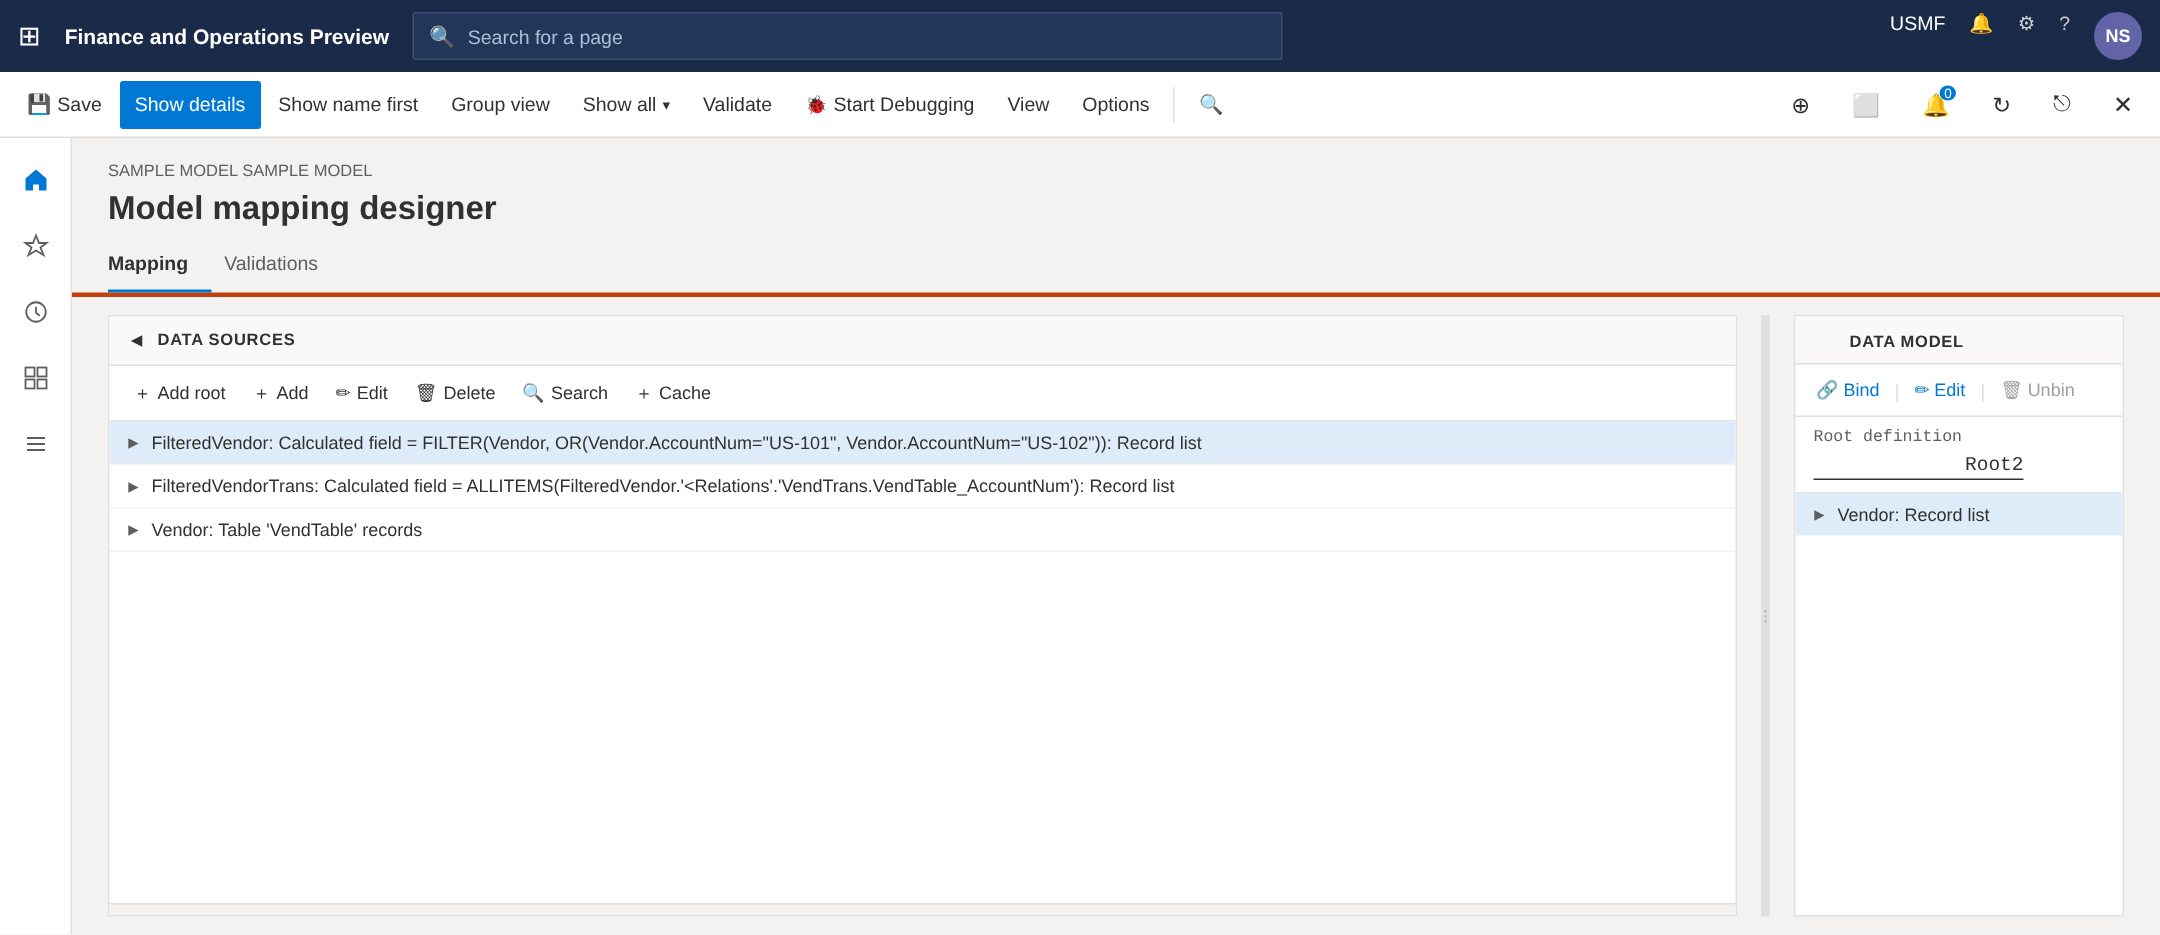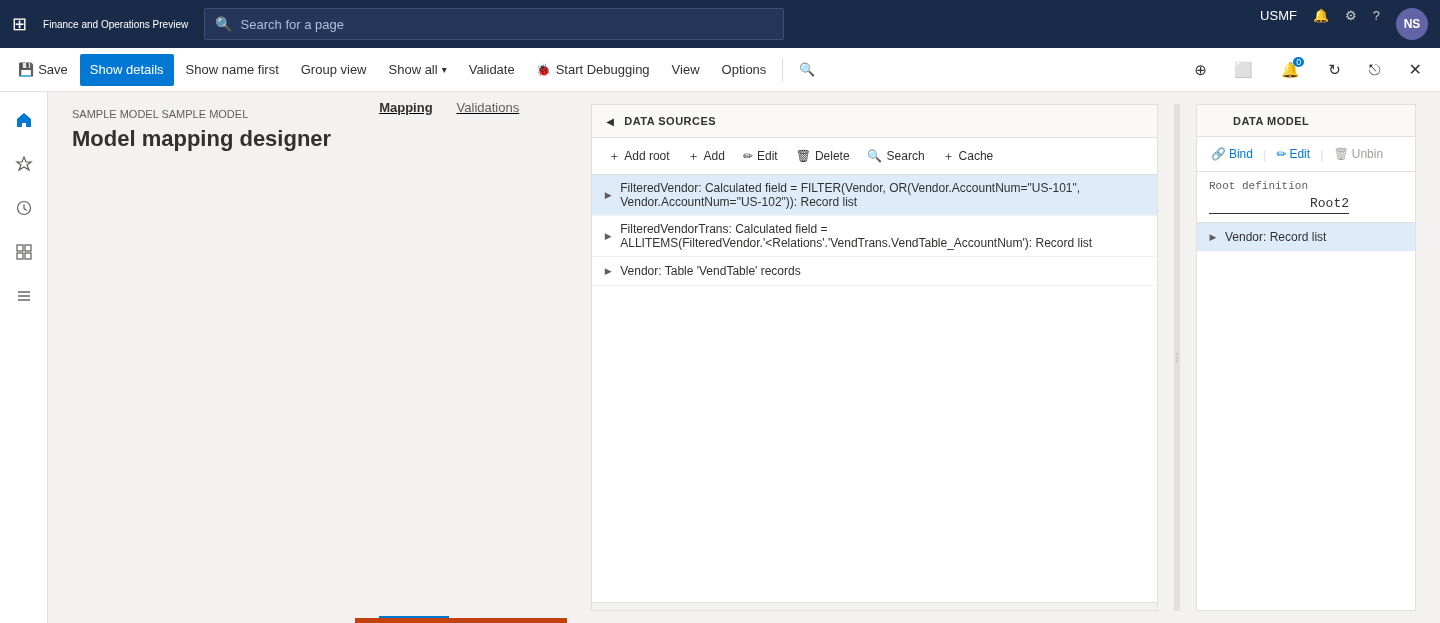--- a/index.html
+++ b/index.html
@@ -15,22 +15,22 @@
       gap: 8px;
     }
     .top-nav-grid-icon {
       color: #fff;
       font-size: 18px;
       margin-right: 8px;
       cursor: pointer;
     }
     .top-nav-title {
       color: #fff;
-      font-size: 10px;
-      font-weight: 400;
+      font-size: 14px;
+      font-weight: 700;
       white-space: nowrap;
       margin-right: 8px;
     }
     .top-nav-search {
       flex: 1;
       max-width: 580px;
       height: 32px;
       background: #233559;
       border: 1px solid #3a5077;
       border-radius: 2px;
@@ -125,21 +125,21 @@
       font-size: 18px;
       cursor: pointer;
     }
     .sidebar-icon.active { color: #0078d4; }
 
     
     .main-content {
       flex: 1;
       background: #f3f2f1;
       display: flex;
-      flex-direction: row;
+      flex-direction: column;
       overflow: hidden;
     }
 
     
     .page-header {
       background: #f3f2f1;
       padding: 16px 24px 0 24px;
     }
     .breadcrumb {
       font-size: 11px;
@@ -150,23 +150,22 @@
       font-size: 22px;
       font-weight: 600;
       color: #323130;
       margin-bottom: 8px;
     }
 
     
     .tabs {
       display: flex;
       padding: 0 24px;
-      border-bottom: 5px solid #c2410c;
+      border-bottom: 3px solid #c2410c;
       background: #f3f2f1;
-      text-decoration: underline;
     }
     .tab {
       padding: 8px 16px 10px 0;
       margin-right: 8px;
       cursor: pointer;
       font-size: 13px;
       color: #605e5c;
       border-bottom: 2px solid transparent;
     }
     .tab.active {

